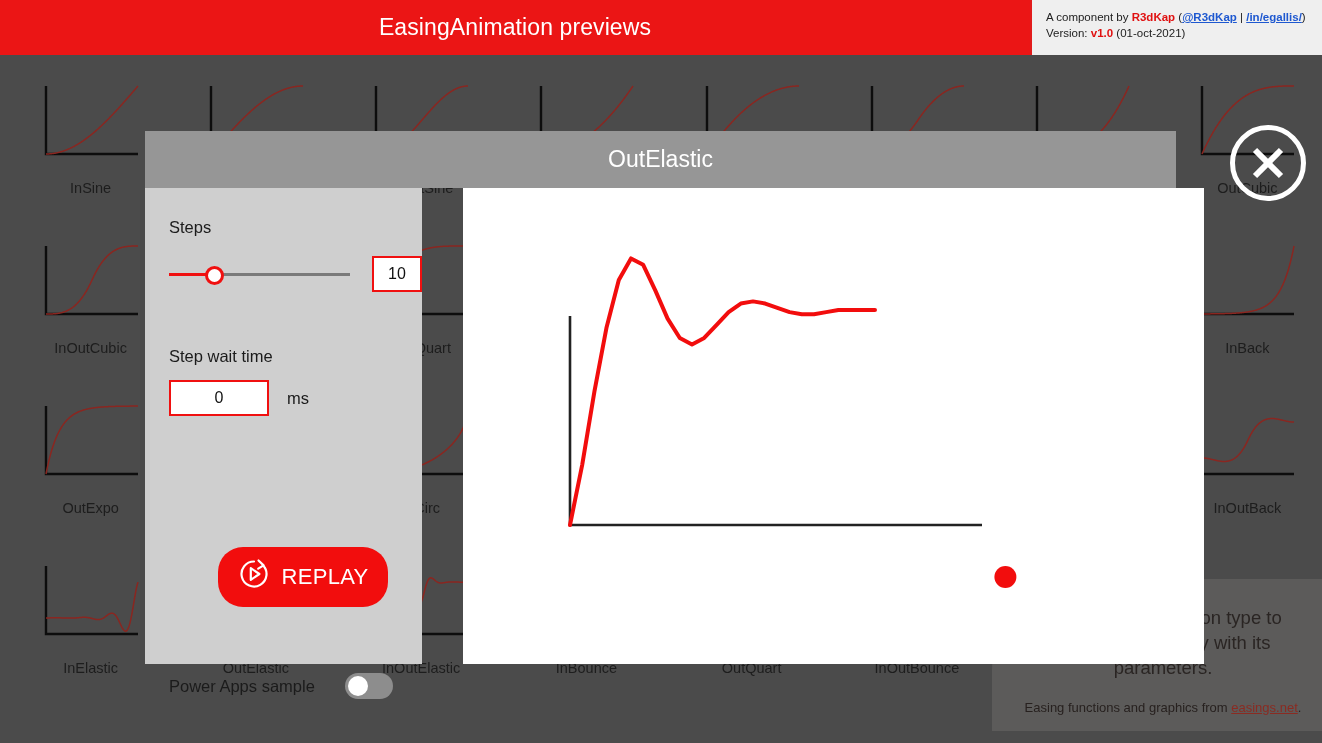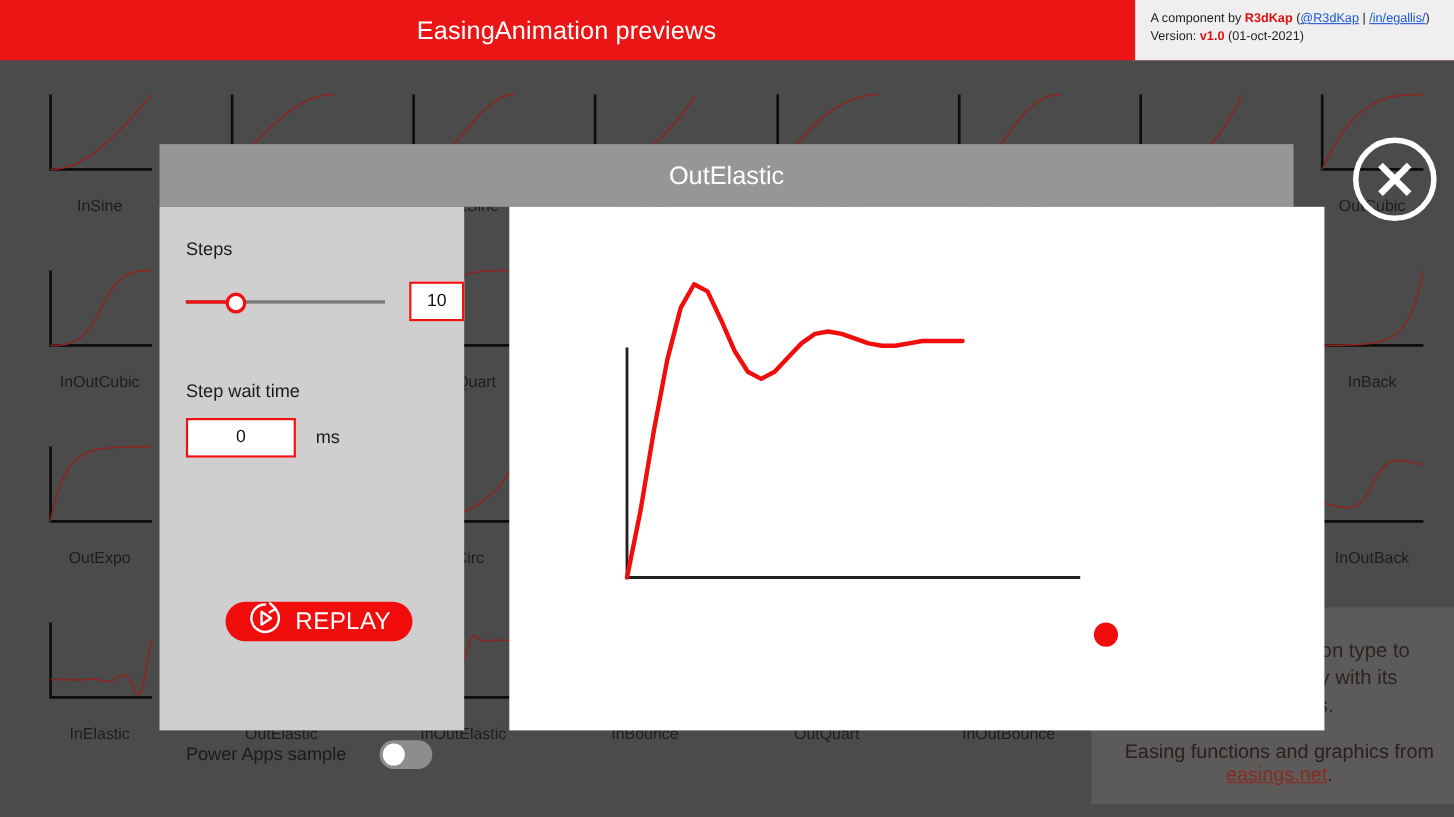--- a/index.html
+++ b/index.html
@@ -20,21 +20,21 @@
     position: absolute; left: 0; top: 0; width: 1030px; height: 55px;
     display: flex; align-items: center; justify-content: center;
     color: #ffffff; font-size: 23px; letter-spacing: .1px;
   }
   .header-info {
     position: absolute; left: 1030px; top: 0; width: 292px; height: 55px;
     background: #efefef; border-left: 2px solid #e21b1b;
     padding: 9px 0 0 14px; color: #222; font-size: 11.5px; line-height: 16px;
   }
   .header-info b { color: #e01010; }
-  .header-info a { color: #1e58d0; text-decoration: underline; font-weight: normal; }
+  .header-info a { color: #1e58d0; text-decoration: underline; font-weight: bold; }
 
   
   .stage {
     position: absolute; left: 0; top: 55px; width: 1322px; height: 688px;
     background: #4b4b4b;
   }
   .grid {
     position: absolute; left: 0; top: 0; width: 1322px; height: 640px;
     display: grid;
     grid-template-columns: repeat(8, 1fr);
@@ -51,21 +51,21 @@
 
   
   .blurb {
     position: absolute; right: 0; bottom: 12px; width: 330px;
     background: rgba(210,200,195,0.13);
     border-top-left-radius: 90px;
     padding: 26px 14px 16px 26px;
     text-align: center;
   }
   .blurb-main { color: #2a2523; font-size: 18.5px; line-height: 25px; }
-  .blurb-sub { color: #27211f; font-size: 18px; margin-top: 20px; }
+  .blurb-sub { color: #27211f; font-size: 13px; margin-top: 20px; }
   .blurb-sub a { color: #8a2b22; text-decoration: underline; }
 
   
   .close-btn {
     position: absolute; left: 1230px; top: 70px;
     width: 76px; height: 76px; border-radius: 50%;
     border: 5px solid #ffffff; background: transparent;
   }
   .close-btn svg { position: absolute; left: -5px; top: -5px; }
 
@@ -118,22 +118,22 @@
   .wait-row { margin-top: 14px; display: flex; align-items: center; }
   .wait-box {
     width: 100px; height: 36px;
     background: #ffffff; border: 2.5px solid #f01010;
     display: flex; align-items: center; justify-content: center;
     color: #111; font-size: 16px;
   }
   .wait-unit { margin-left: 18px; color: #1b1b1b; font-size: 16.5px; }
 
   .replay-btn {
-    position: absolute; left: 60px; top: 359px;
-    width: 170px; height: 36px; border-radius: 25px;
+    position: absolute; left: 73px; top: 359px;
+    width: 170px; height: 60px; border-radius: 25px;
     background: #f20d0d; border: none; cursor: pointer;
     display: flex; align-items: center; justify-content: center; gap: 12px;
     color: #ffffff; font-size: 22px; letter-spacing: .3px;
     font-family: "Liberation Sans", sans-serif;
   }
 
   .toggle-row {
     position: absolute; left: 24px; top: 485px;
     display: flex; align-items: center; width: 246px;
   }

